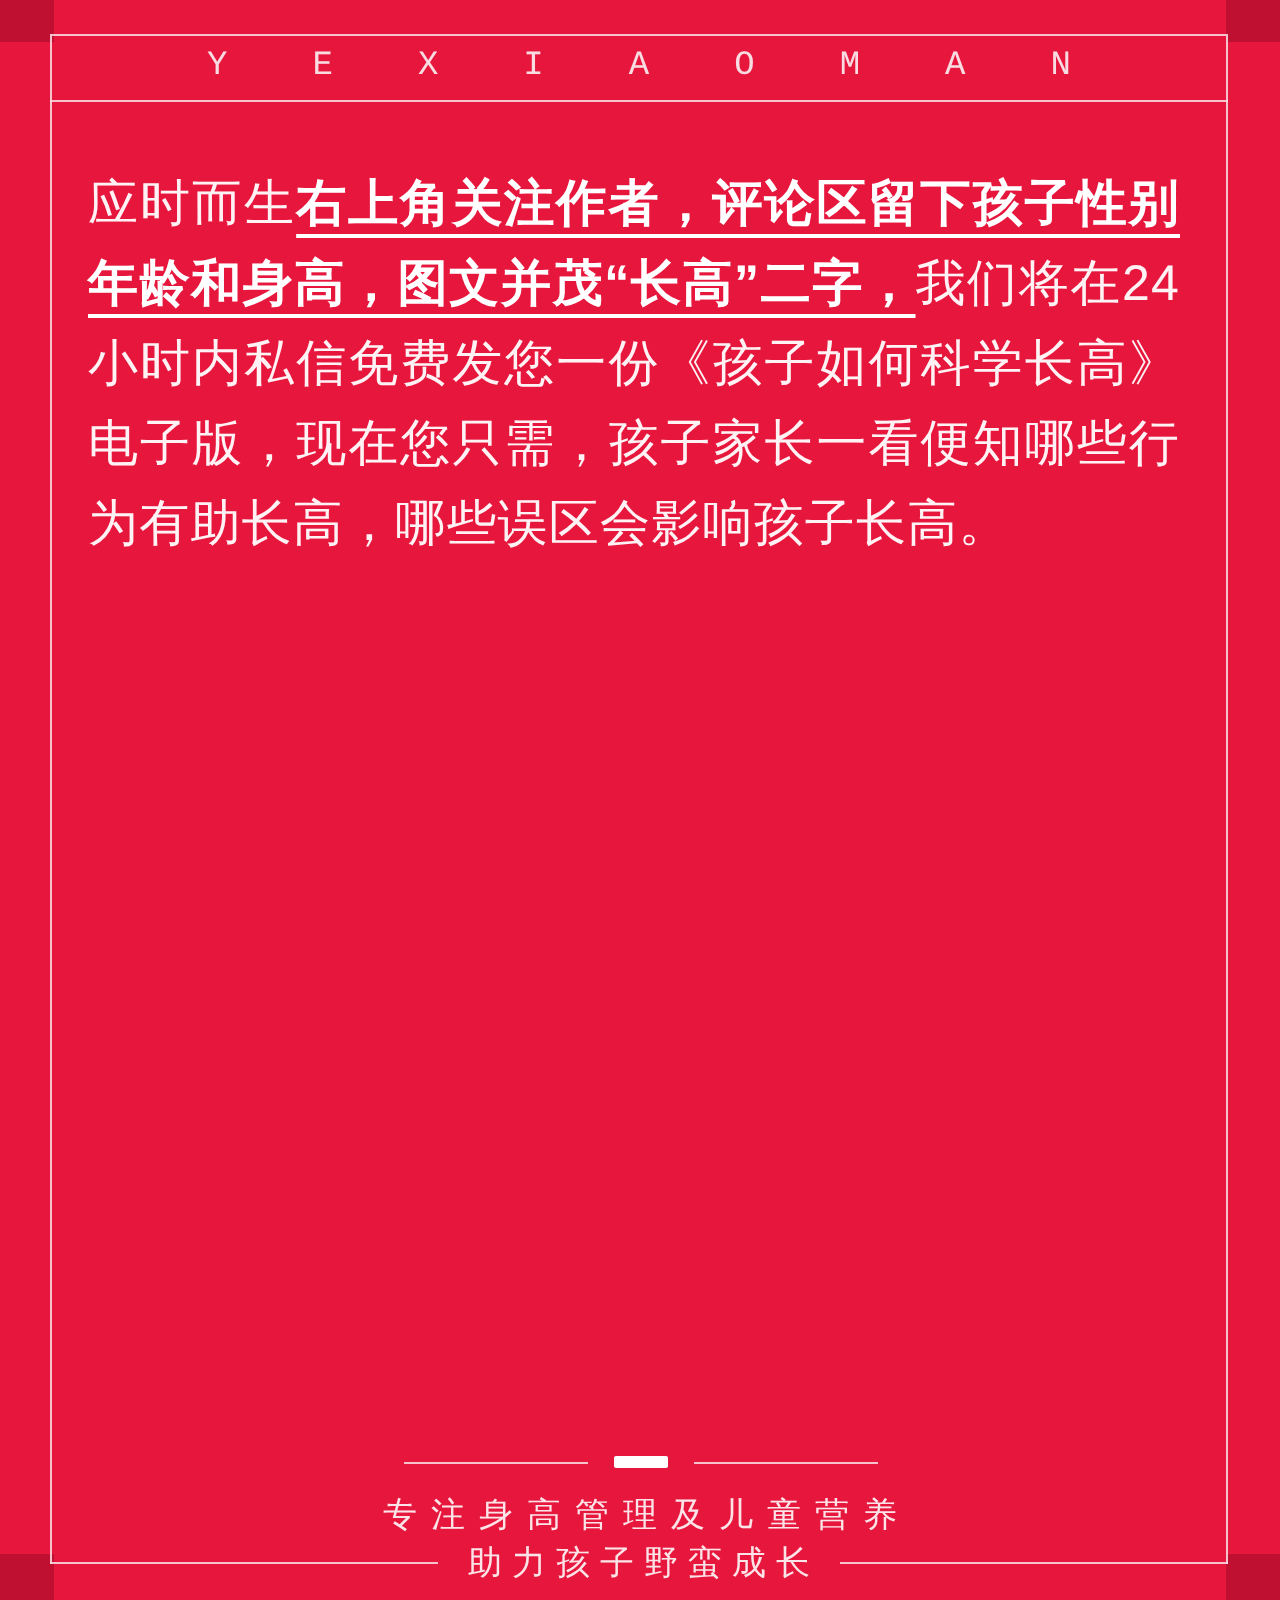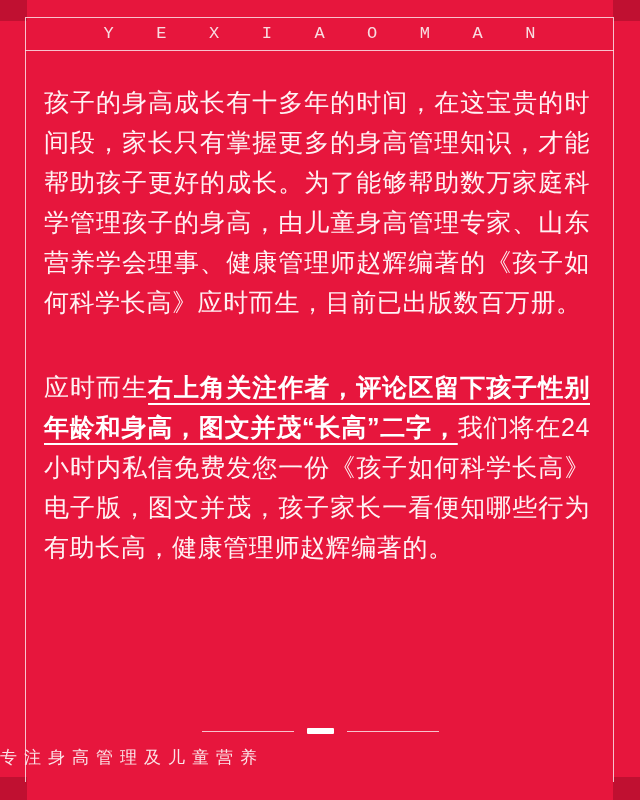--- a/index.html
+++ b/index.html
@@ -47,21 +47,21 @@
     text-underline-offset: 7px;
   }
   .divider {
     position: absolute; left: 0; top: 727px; width: 640px; height: 8px;
     display: flex; align-items: center; justify-content: center; z-index: 3;
   }
   .divider .rule { width: 92px; height: 1px; background: rgba(250,224,230,0.85); }
   .divider .dash { width: 27px; height: 6px; background: #FFFFFF; margin: 0 13px; border-radius: 1px; }
   .tagline-primary {
     position: absolute; left: 0; top: 746px; width: 640px;
-    text-align: left; font-size: 17px; letter-spacing: 7px;
+    text-align: center; font-size: 17px; letter-spacing: 7px;
     color: #FBE3E7; font-weight: 300; z-index: 3;
   }
   .tagline-primary span { display: inline-block; margin-right: -7px; }
   .bottom-rule-row {
     position: absolute; left: 25px; top: 771px; width: 589px; height: 21px;
     display: flex; align-items: center; z-index: 3;
   }
   .bottom-rule-row .rule { flex: 1; height: 1px; background: rgba(250,224,230,0.85); }
   .tagline-secondary {
     font-size: 17px; letter-spacing: 5px; color: #FBE3E7;
@@ -87,25 +87,29 @@
         <span>I</span>
         <span>A</span>
         <span>O</span>
         <span>M</span>
         <span>A</span>
         <span>N</span>
       </div>
   </div>
 
   <div class="body-text">
-      <p><span>孩子的身高成长有十多年的时间，在这宝贵的时间段，家长只有掌握更多的身高管理知识，才能帮助孩子更好的成长。为了能够帮助数万家庭科学管理孩子的身高，由儿童身高管理专家、山东营养学会理事、健康管理师赵辉编著的《孩子如何科学长高》应时而生，目前已出版数百万册。</span></p>
-      <p><span>应时而生</span><span class="seg-bold">右上角关注作者，评论区留下孩子性别年龄和身高，图文并茂“长高”二字，</span><span>我们将在24小时内私信免费发您一份《孩子如何科学长高》电子版，图文并茂，孩子家长一看便知哪些行为有助长高，健康管理师赵辉编著的。</span></p>
+      <p><span>应时而生</span><span class="seg-bold">右上角关注作者，评论区留下孩子性别年龄和身高，图文并茂“长高”二字，</span><span>我们将在24小时内私信免费发您一份《孩子如何科学长高》电子版，现在您只需，孩子家长一看便知哪些行为有助长高，哪些误区会影响孩子长高。</span></p>
     </div>
 
   <div class="divider">
     <div class="rule"></div>
     <div class="dash"></div>
     <div class="rule"></div>
   </div>
 
   <div class="tagline-primary"><span>专注身高管理及儿童营养</span></div>
 
+  <div class="bottom-rule-row">
+    <div class="rule"></div>
+    <div class="tagline-secondary">助力孩子野蛮成长</div>
+    <div class="rule"></div>
+  </div>
 </div>
 
 </body></html>

